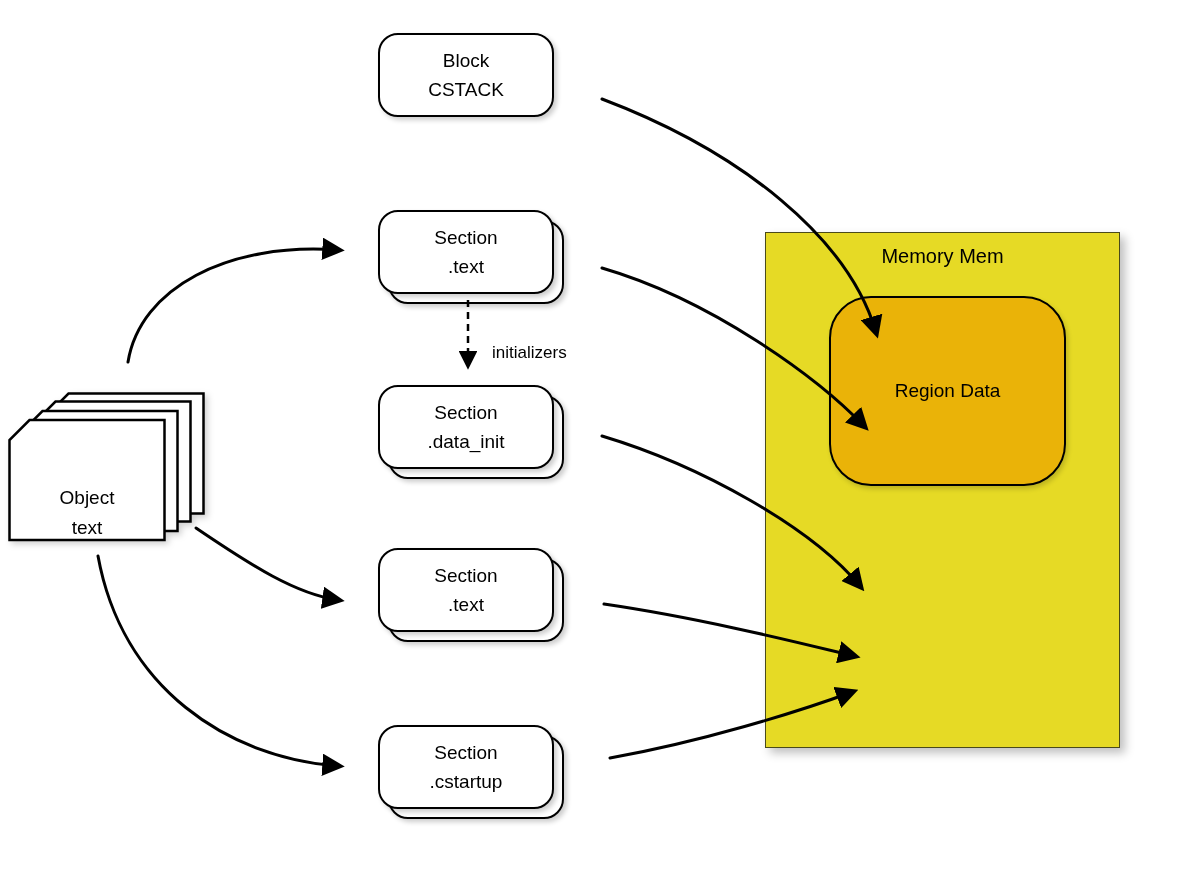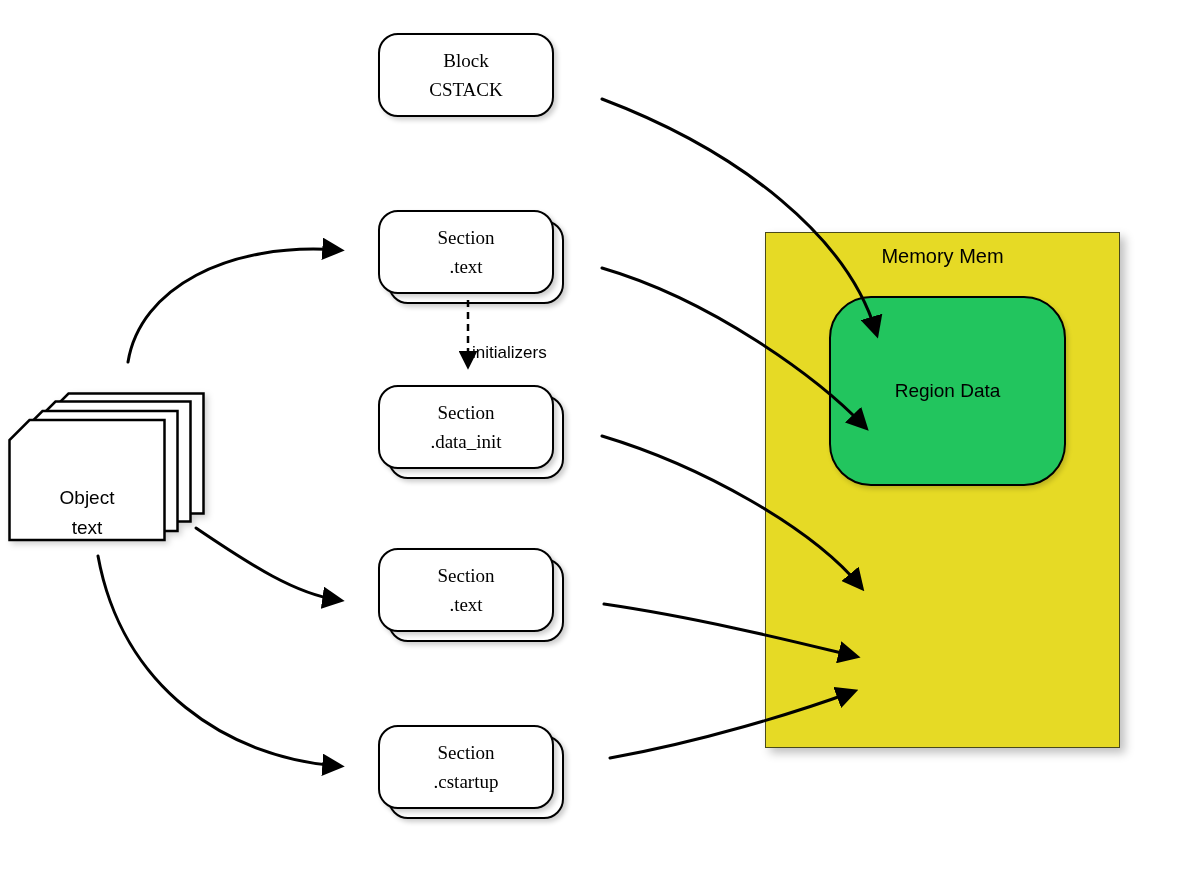--- a/index.html
+++ b/index.html
@@ -13,21 +13,21 @@
   
   .objfiles-svg{position:absolute;left:8px;top:392px;
     filter:drop-shadow(3px 3px 3px rgba(0,0,0,0.18));}
   .objlabel{
     position:absolute;left:9px;top:420px;width:156px;height:122px;
     display:flex;flex-direction:column;align-items:center;justify-content:flex-end;
     font-size:19px;line-height:1.55;
   }
 
   
-  .node{position:absolute;width:176px;height:84px;font-family:Liberation Serif, serif;}
+  .node{position:absolute;width:176px;height:84px;}
   .sheet{
     position:absolute;width:176px;height:84px;background:#fff;
     border:2px solid #000;border-radius:20px;box-sizing:border-box;
     box-shadow:3px 3px 5px rgba(0,0,0,0.20);
   }
   .sheet.back{left:10px;top:10px;}
   .sheet.front{
     left:0;top:0;display:flex;flex-direction:column;align-items:center;
     justify-content:center;font-size:19px;line-height:1.55;text-align:center;
   }
@@ -36,33 +36,33 @@
   .memory{
     position:absolute;left:765px;top:232px;width:355px;height:516px;
     background:#e6da25;border:1.5px solid #4a4a1a;box-sizing:border-box;
     box-shadow:5px 5px 9px rgba(0,0,0,0.25);
   }
   .memtitle{
     position:absolute;top:12px;left:0;width:100%;text-align:center;
     font-size:20px;
   }
   .region{
-    position:absolute;left:63px;width:237px;background:#22c55e;
+    position:absolute;left:63px;width:237px;background:#eab308;
     border:2px solid #000;border-radius:42px;box-sizing:border-box;
     display:flex;align-items:center;justify-content:center;font-size:19px;
     box-shadow:2px 3px 5px rgba(0,0,0,0.18);
   }
   .region-data{top:63px;height:190px;}
   .region-text{top:308px;height:180px;}
 
   
   .arrows{position:absolute;left:0;top:0;pointer-events:none;z-index:5;}
 
   .initializers{
-    position:absolute;left:472px;top:343px;font-size:17px;z-index:6;
+    position:absolute;left:492px;top:343px;font-size:17px;z-index:6;
   }
 </style>
 </head>
 <body>
 
 <div class="canvas">
 
   <svg class="objfiles-svg" width="200" height="152" viewBox="0 0 200 152">
     <g fill="#ffffff" stroke="#000000" stroke-width="2.5" stroke-linejoin="miter">
       <path transform="translate(40.5,1.5)" d="M20 0 H155 V120 H0 V20 Z"></path>

